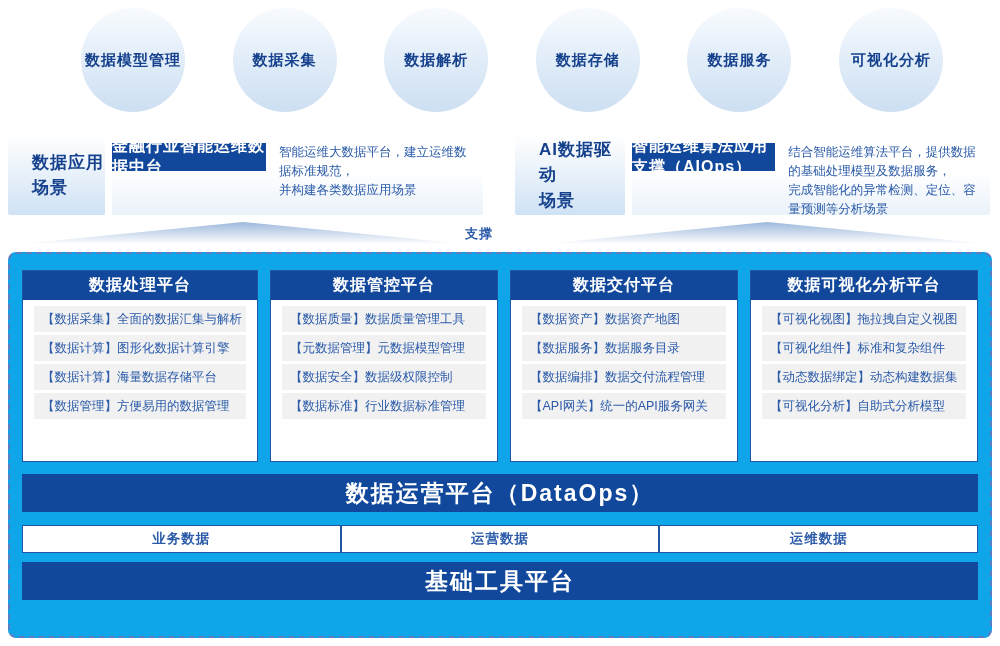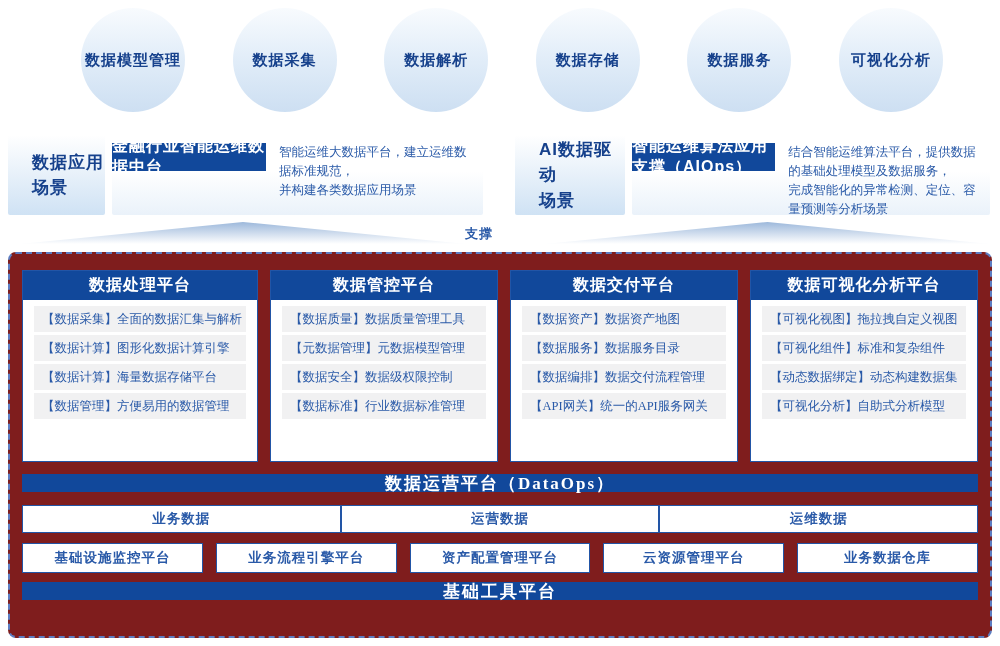--- a/index.html
+++ b/index.html
@@ -36,34 +36,34 @@
   .triangle { position: absolute; top: 222px; height: 22px;
     clip-path: polygon(50% 0, 100% 100%, 0 100%);
     background: linear-gradient(180deg, #9cb8db 0%, rgba(233,241,249,0) 100%); }
   .triangle-left  { left: 20px;  width: 446px; }
   .triangle-right { left: 545px; width: 445px; }
   .support-label { position: absolute; top: 225px; left: 465px; width: 70px; text-align: left;
     font-size: 13px; font-weight: bold; color: #2a5aa8; letter-spacing: 1px; }
 
   
   .container { position: absolute; left: 8px; top: 252px; width: 984px; height: 386px;
-    border: 2px dashed #5d7dc1; border-radius: 8px; background: #7f1d1d;
-    padding: 16px 12px; font-family: Liberation Serif, serif; }
+    border: 2px dashed #5d7dc1; border-radius: 8px; background: #0ea5e9;
+    padding: 16px 12px; }
 
   .columns { display: flex; gap: 12px; height: 192px; }
   .column { flex: 1; background: #ffffff; border: 1px solid #2255a6; display: flex;
     flex-direction: column; }
   .col-header { height: 29px; background: #11489b; color: #ffffff; font-size: 16px;
     font-weight: bold; display: flex; align-items: center; justify-content: center;
     letter-spacing: 1px; flex: 0 0 auto; }
   .col-body { padding: 6px 11px 0; display: flex; flex-direction: column; gap: 3px; }
   .col-item { background: #f1f1f2; color: #2a5aa8; font-size: 12.5px; height: 26px;
     display: flex; align-items: center; padding: 0 4px 0 8px; white-space: nowrap; }
 
-  .bar { height: 18px; background: #11489b; color: #ffffff; font-size: 17px; font-weight: bold;
+  .bar { height: 38px; background: #11489b; color: #ffffff; font-size: 23px; font-weight: bold;
     display: flex; align-items: center; justify-content: center; letter-spacing: 2px; }
   .bar-dataops { margin-top: 12px; }
   .bar-basetools { margin-top: 9px; }
 
   .boxes-row { display: flex; }
   .row-datasources { margin-top: 13px; height: 28px; }
   .row-foundation  { margin-top: 10px; gap: 13px; height: 30px; }
   .white-box { flex: 1; background: #ffffff; border: 1px solid #2255a6; color: #2a5aa8;
     font-size: 13.5px; font-weight: bold; display: flex; align-items: center;
     justify-content: center; letter-spacing: 1px; }
@@ -173,25 +173,18 @@
     </div>
 
     <div class="bar bar-dataops">数据运营平台（DataOps）</div>
 
     <div class="boxes-row row-datasources">
       <div class="white-box">业务数据</div>
       <div class="white-box">运营数据</div>
       <div class="white-box">运维数据</div>
     </div>
 
-    <div class="boxes-row row-foundation">
-      <div class="white-box">基础设施监控平台</div>
-      <div class="white-box">业务流程引擎平台</div>
-      <div class="white-box">资产配置管理平台</div>
-      <div class="white-box">云资源管理平台</div>
-      <div class="white-box">业务数据仓库</div>
-    </div>
 
     <div class="bar bar-basetools">基础工具平台</div>
 
   </div>
 
 </div>
 
 </body></html>

